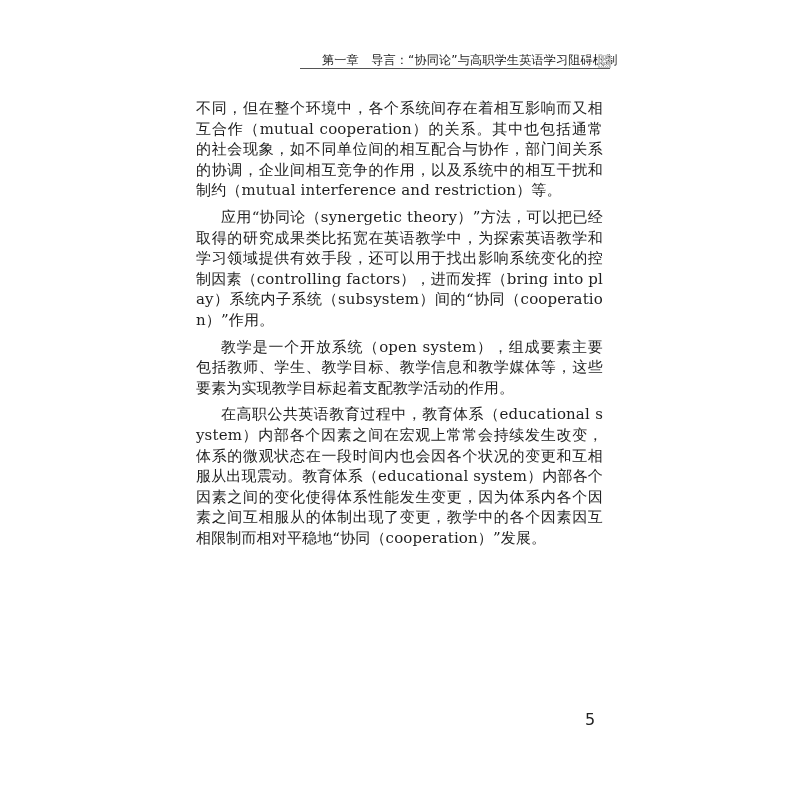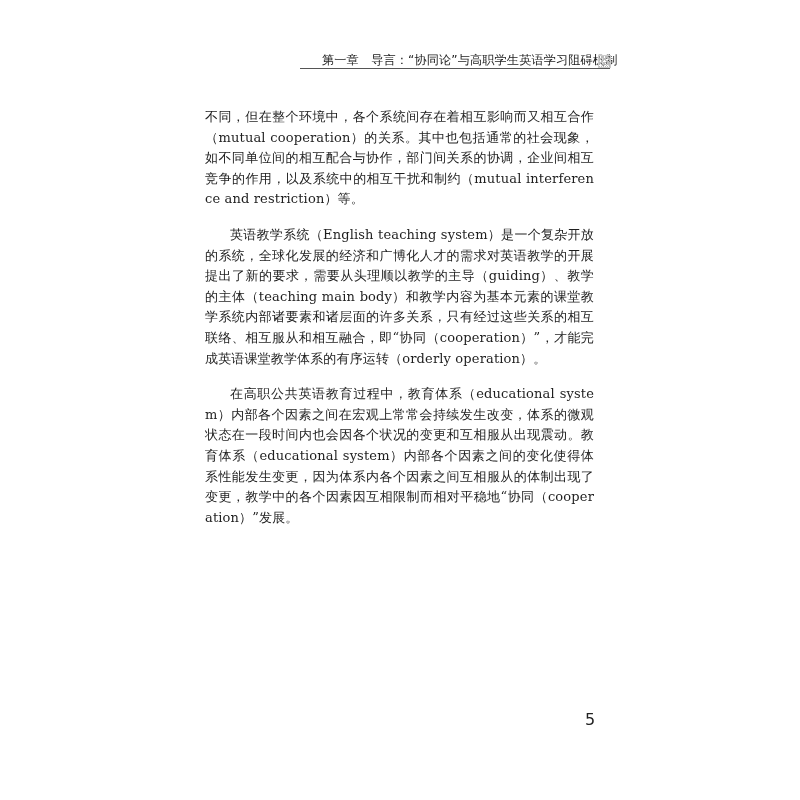--- a/index.html
+++ b/index.html
@@ -11,42 +11,43 @@
   .running-header .rule { position: absolute; left: 0; right: 2px; top: 15px; height: 1px; background: #555; }
   .running-header .title { position: absolute; left: 22px; top: 0; font-family: "DejaVu Sans", "Liberation Sans", sans-serif;
          font-size: 12.2px; line-height: 14px; color: #222; white-space: nowrap; letter-spacing: 0.1px; }
   .running-header .ornament { position: absolute; left: 298px; top: 2px; width: 11px; height: 11px;
          background:
            repeating-linear-gradient(45deg, #bbb 0 1px, transparent 1px 3px),
            repeating-linear-gradient(-45deg, #bbb 0 1px, transparent 1px 3px);
          border: 1px solid #ccc; }
 
   .body-text { position: absolute; left: 190px; top: 92px; width: 419px; }
-  .para { font-size: 13px; line-height: 20.6px; text-align: justify; margin: 15px; word-break: break-all; letter-spacing: 0.15px; }
+  .para { font-size: 15px; line-height: 20.6px; text-align: justify; margin: 6px; word-break: break-all; letter-spacing: 0.15px; }
   .para.indent { text-indent: 25px; }
   .heading { font-family: "DejaVu Sans", "Liberation Sans", sans-serif; font-size: 12.6px; font-weight: bold;
              line-height: 20px; margin: 8px 0 7px 0; padding-left: 24px; color: #222; }
 
   .page-number { position: absolute; left: 585px; top: 710px; font-family: "DejaVu Sans", "Liberation Sans", sans-serif;
                  font-size: 16px; color: #222; }
 </style>
 </head>
 <body>
 
 <div class="page">
 
   <div class="running-header">
     <div class="rule"></div>
     <div class="title">第一章　导言：“协同论”与高职学生英语学习阻碍机制</div>
     <div class="ornament"></div>
   </div>
 
   <div class="body-text">
     <p class="para">不同，但在整个环境中，各个系统间存在着相互影响而又相互合作（mutual cooperation）的关系。其中也包括通常的社会现象，如不同单位间的相互配合与协作，部门间关系的协调，企业间相互竞争的作用，以及系统中的相互干扰和制约（mutual interference and restriction）等。</p>
+    <p class="para indent">应用“协同论（synergetic theory）”方法，可以把已经取得的研究成果类比拓宽在英语教学中，为探索英语教学和学习领域提供有效手段，还可以用于找出影响系统变化的控制因素（controlling factors），进而发挥（bring into play）系统内子系统（subsystem）间的“协同（cooperation）”作用。</p>
 
 
-    <p class="para indent">英语教学系统（English teaching system）是一个复杂开放的系统，全球化发展的经济和广博化人才的需求对英语教学的开展提出了新的要求，需要从头理顺以教学的主导（guiding）、教学的主体（teaching main body）和教学内容为基本元素的课堂教学系统内部诸要素和诸层面的许多关系，只有经过这些关系的相互联络、相互服从和相互融合，即“协同（cooperation）”，才能完成英语课堂教学体系的有序运转（orderly operation）。</p>
+    <p class="para indent">教学是一个开放系统（open system），组成要素主要包括教师、学生、教学目标、教学信息和教学媒体等，这些要素为实现教学目标起着支配教学活动的作用。</p>
     <p class="para indent">在高职公共英语教育过程中，教育体系（educational system）内部各个因素之间在宏观上常常会持续发生改变，体系的微观状态在一段时间内也会因各个状况的变更和互相服从出现震动。教育体系（educational system）内部各个因素之间的变化使得体系性能发生变更，因为体系内各个因素之间互相服从的体制出现了变更，教学中的各个因素因互相限制而相对平稳地“协同（cooperation）”发展。</p>
 
   </div>
 
   <div class="page-number">5</div>
 </div>
 
 </body></html>

